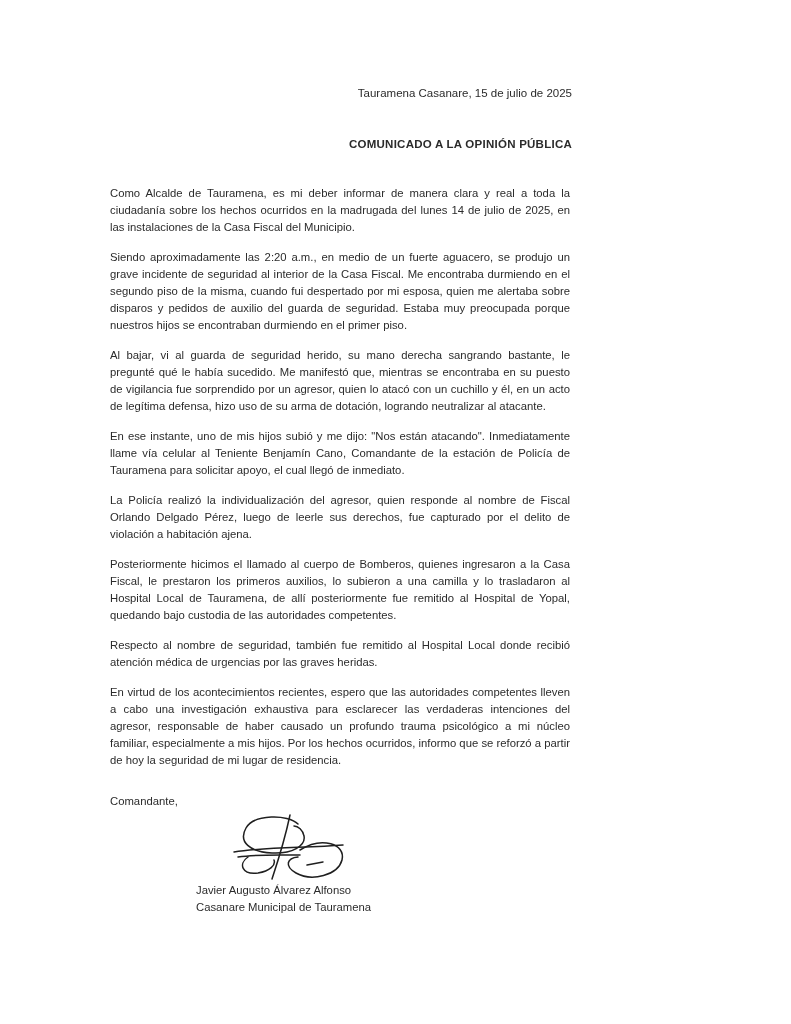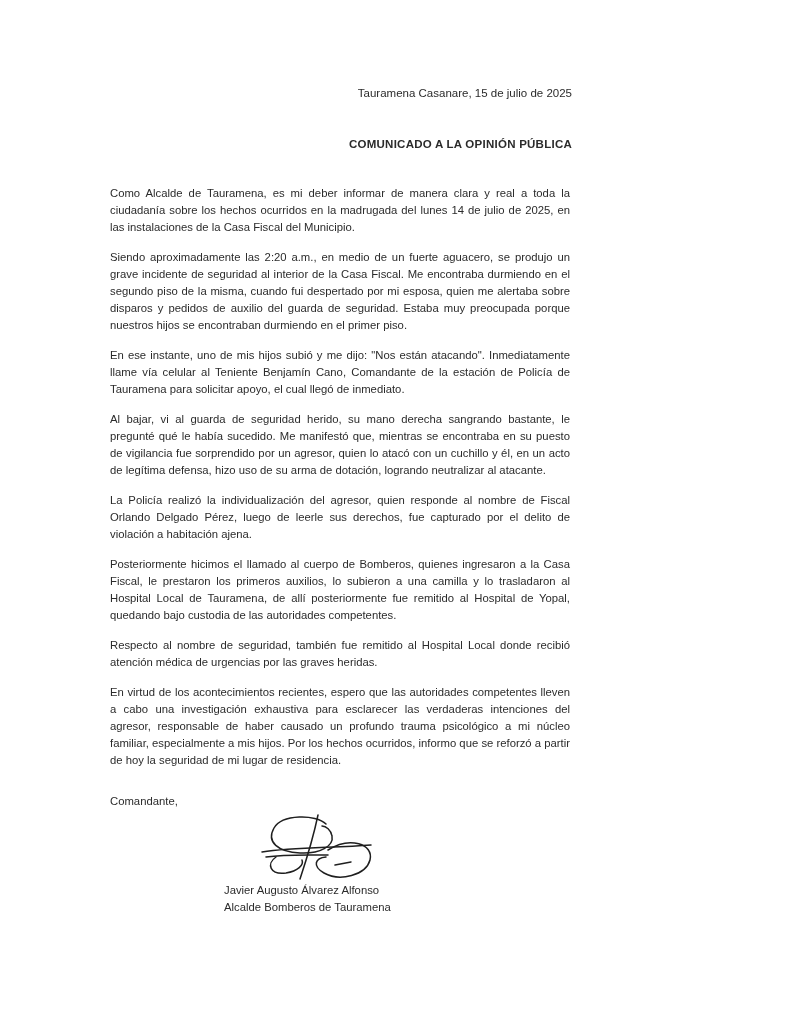--- a/index.html
+++ b/index.html
@@ -40,21 +40,21 @@
     line-height: 17px;
     text-align: justify;
     text-justify: inter-word;
   }
   .closing {
     margin-top: 24px;
     font-size: 11.3px;
     line-height: 17px;
   }
   .signature-block {
-    margin-left: 114px;
+    margin-left: 86px;
     margin-top: 2px;
     width: 270px;
   }
   .signature-svg {
     display: block;
     margin-left: 14px;
   }
   .sig-name, .sig-role {
     font-size: 11.3px;
     line-height: 17px;
@@ -67,22 +67,22 @@
 
 <div class="page">
 
   <div class="date-line">Tauramena Casanare, 15 de julio de 2025</div>
 
   <div class="letter-title">COMUNICADO A LA OPINIÓN PÚBLICA</div>
 
   <div class="letter-body">
     <p class="para">Como Alcalde de Tauramena, es mi deber informar de manera clara y real a toda la ciudadanía sobre los hechos ocurridos en la madrugada del lunes 14 de julio de 2025, en las instalaciones de la Casa Fiscal del Municipio.</p>
     <p class="para">Siendo aproximadamente las 2:20 a.m., en medio de un fuerte aguacero, se produjo un grave incidente de seguridad al interior de la Casa Fiscal. Me encontraba durmiendo en el segundo piso de la misma, cuando fui despertado por mi esposa, quien me alertaba sobre disparos y pedidos de auxilio del guarda de seguridad. Estaba muy preocupada porque nuestros hijos se encontraban durmiendo en el primer piso.</p>
+    <p class="para">Al bajar, vi al guarda de seguridad herido, su mano derecha sangrando bastante, le pregunté qué le había sucedido. Me manifestó que, mientras se encontraba en su puesto de vigilancia fue sorprendido por un agresor, quien lo atacó con un cuchillo y él, en un acto de legítima defensa, hizo uso de su arma de dotación, logrando neutralizar al atacante.</p>
     <p class="para">En ese instante, uno de mis hijos subió y me dijo: "Nos están atacando". Inmediatamente llame vía celular al Teniente Benjamín Cano, Comandante de la estación de Policía de Tauramena para solicitar apoyo, el cual llegó de inmediato.</p>
-    <p class="para">Al bajar, vi al guarda de seguridad herido, su mano derecha sangrando bastante, le pregunté qué le había sucedido. Me manifestó que, mientras se encontraba en su puesto de vigilancia fue sorprendido por un agresor, quien lo atacó con un cuchillo y él, en un acto de legítima defensa, hizo uso de su arma de dotación, logrando neutralizar al atacante.</p>
     <p class="para">La Policía realizó la individualización del agresor, quien responde al nombre de Fiscal Orlando Delgado Pérez, luego de leerle sus derechos, fue capturado por el delito de violación a habitación ajena.</p>
     <p class="para">Posteriormente hicimos el llamado al cuerpo de Bomberos, quienes ingresaron a la Casa Fiscal, le prestaron los primeros auxilios, lo subieron a una camilla y lo trasladaron al Hospital Local de Tauramena, de allí posteriormente fue remitido al Hospital de Yopal, quedando bajo custodia de las autoridades competentes.</p>
     <p class="para">Respecto al nombre de seguridad, también fue remitido al Hospital Local donde recibió atención médica de urgencias por las graves heridas.</p>
     <p class="para">En virtud de los acontecimientos recientes, espero que las autoridades competentes lleven a cabo una investigación exhaustiva para esclarecer las verdaderas intenciones del agresor, responsable de haber causado un profundo trauma psicológico a mi núcleo familiar, especialmente a mis hijos. Por los hechos ocurridos, informo que se reforzó a partir de hoy la seguridad de mi lugar de residencia.</p>
   </div>
 
   <div class="closing">Comandante,</div>
 
   <div class="signature-block">
     <svg class="signature-svg" width="140" height="70" viewBox="0 0 140 70" fill="none" xmlns="http://www.w3.org/2000/svg">
@@ -96,16 +96,16 @@
         <path d="M 28 45 C 48 42, 72 43, 90 43"></path>
 
         <path d="M 90 38 C 112 24, 136 32, 132 48 C 128 63, 102 70, 86 61 C 74 54, 77 46, 88 45"></path>
 
         <path d="M 38 45 C 28 52, 32 63, 48 61 C 60 59, 66 53, 64 48"></path>
 
         <path d="M 97 53 L 113 50"></path>
       </g>
     </svg>
     <div class="sig-name">Javier Augusto Álvarez Alfonso</div>
-    <div class="sig-role">Alcalde Bomberos de Tauramena</div>
+    <div class="sig-role">Casanare Municipal de Tauramena</div>
   </div>
 
 </div>
 
 </body></html>

